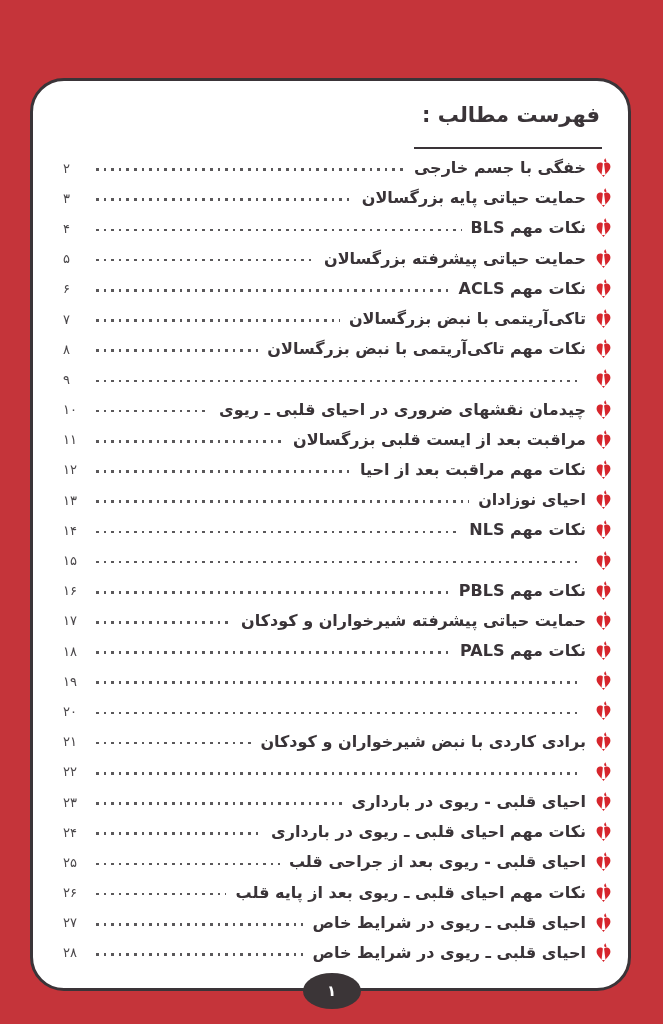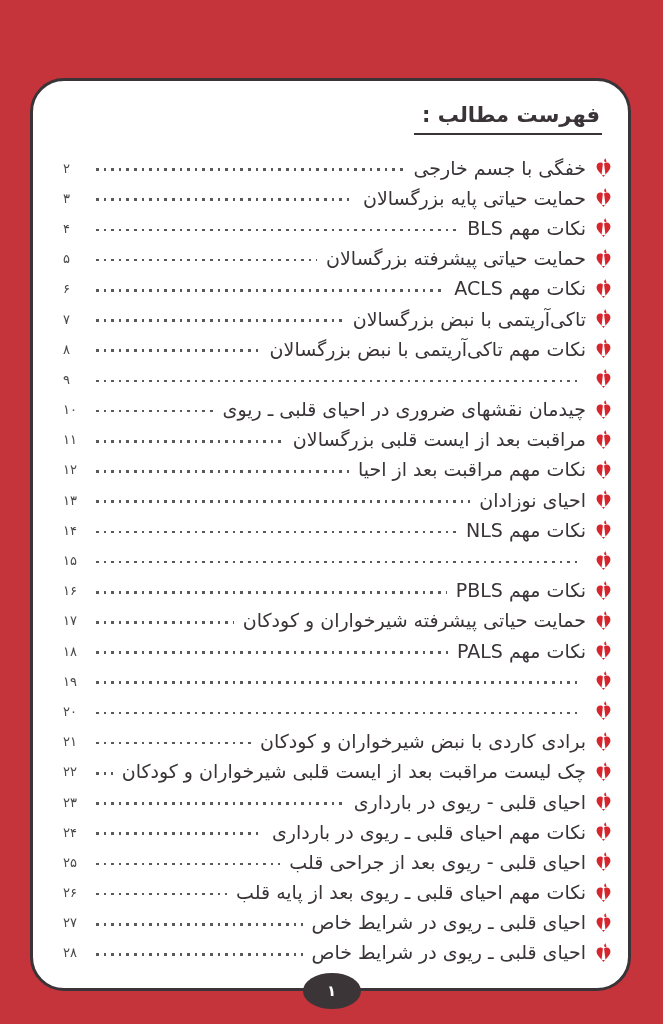--- a/index.html
+++ b/index.html
@@ -13,32 +13,32 @@
   body{width:663px;height:1024px;overflow:hidden;font-family:"DejaVu Sans",sans-serif;}
   .page{position:relative;width:663px;height:1024px;background:var(--bg-red);}
   .panel{
     position:absolute;left:30px;top:78px;width:601px;height:913px;
     background:#ffffff;border:3px solid var(--ink);border-radius:34px;
     box-sizing:border-box;
   }
   .title-row{direction:rtl;padding:22px 26px 0 0;}
   .title-row h1{
     display:inline-block;margin:0;font-size:21px;font-weight:bold;color:var(--ink);
-    border-bottom:2.5px solid var(--ink);padding:0 2px 6px 8px;letter-spacing:0;
+    border-bottom:2.5px solid var(--ink);padding:0 2px 20px 8px;letter-spacing:0;
   }
   .toc{
     position:absolute;top:68px;left:0;right:0;bottom:10px;
     padding:4px 16px 0 30px;display:flex;flex-direction:column;
   }
   .toc-row{
     height:30.2px;display:flex;direction:rtl;align-items:center;flex:0 0 auto;
   }
   .heart{flex:0 0 auto;width:17px;height:20px;margin-left:9px;display:block;}
   .label{
-    flex:0 0 auto;font-size:19px;font-weight:400;color:var(--ink);
+    flex:0 0 auto;font-size:16px;font-weight:700;color:var(--ink);
     white-space:nowrap;line-height:1;
   }
   .leader{
     flex:1 1 auto;height:2.6px;margin:0 9px;align-self:center;margin-top:3px;
     background-image:repeating-linear-gradient(to right,var(--dot-gray) 0 2.6px,transparent 2.6px 7.6px);
   }
   .pagenum{
     flex:0 0 auto;min-width:24px;direction:ltr;text-align:left;
     font-size:13px;font-weight:400;color:#4a474a;line-height:1;
   }
@@ -273,21 +273,20 @@
     <span class="leader"></span>
     <span class="pagenum">۲۱</span>
   </div>
 
   <div class="toc-row">
     <svg class="heart" viewBox="0 0 22 26" aria-hidden="true">
       <path d="M12.7 5.3 C11.2 3.4 11.9 1.6 13.9 0.3 C13.2 2.0 15.5 3.0 14.6 5.3 Z" fill="#d6252c"></path>
       <path d="M11 8.2 C9 4.6 2 5.0 2 11.2 C2 16.6 7.4 19.8 11 24.8 C14.6 19.8 20 16.6 20 11.2 C20 5.0 13 4.6 11 8.2 Z" fill="#d6252c"></path>
       <path d="M10.3 6.6 L11.7 6.6 L13.6 22.2 L8.4 22.2 Z" fill="#ffffff"></path>
     </svg>
-    <span class="label">چک لیست مراقبت بعد از ایست قلبی شیرخواران و کودکان</span>
     <span class="leader"></span>
     <span class="pagenum">۲۲</span>
   </div>
 
   <div class="toc-row">
     <svg class="heart" viewBox="0 0 22 26" aria-hidden="true">
       <path d="M12.7 5.3 C11.2 3.4 11.9 1.6 13.9 0.3 C13.2 2.0 15.5 3.0 14.6 5.3 Z" fill="#d6252c"></path>
       <path d="M11 8.2 C9 4.6 2 5.0 2 11.2 C2 16.6 7.4 19.8 11 24.8 C14.6 19.8 20 16.6 20 11.2 C20 5.0 13 4.6 11 8.2 Z" fill="#d6252c"></path>
       <path d="M10.3 6.6 L11.7 6.6 L13.6 22.2 L8.4 22.2 Z" fill="#ffffff"></path>
     </svg>

